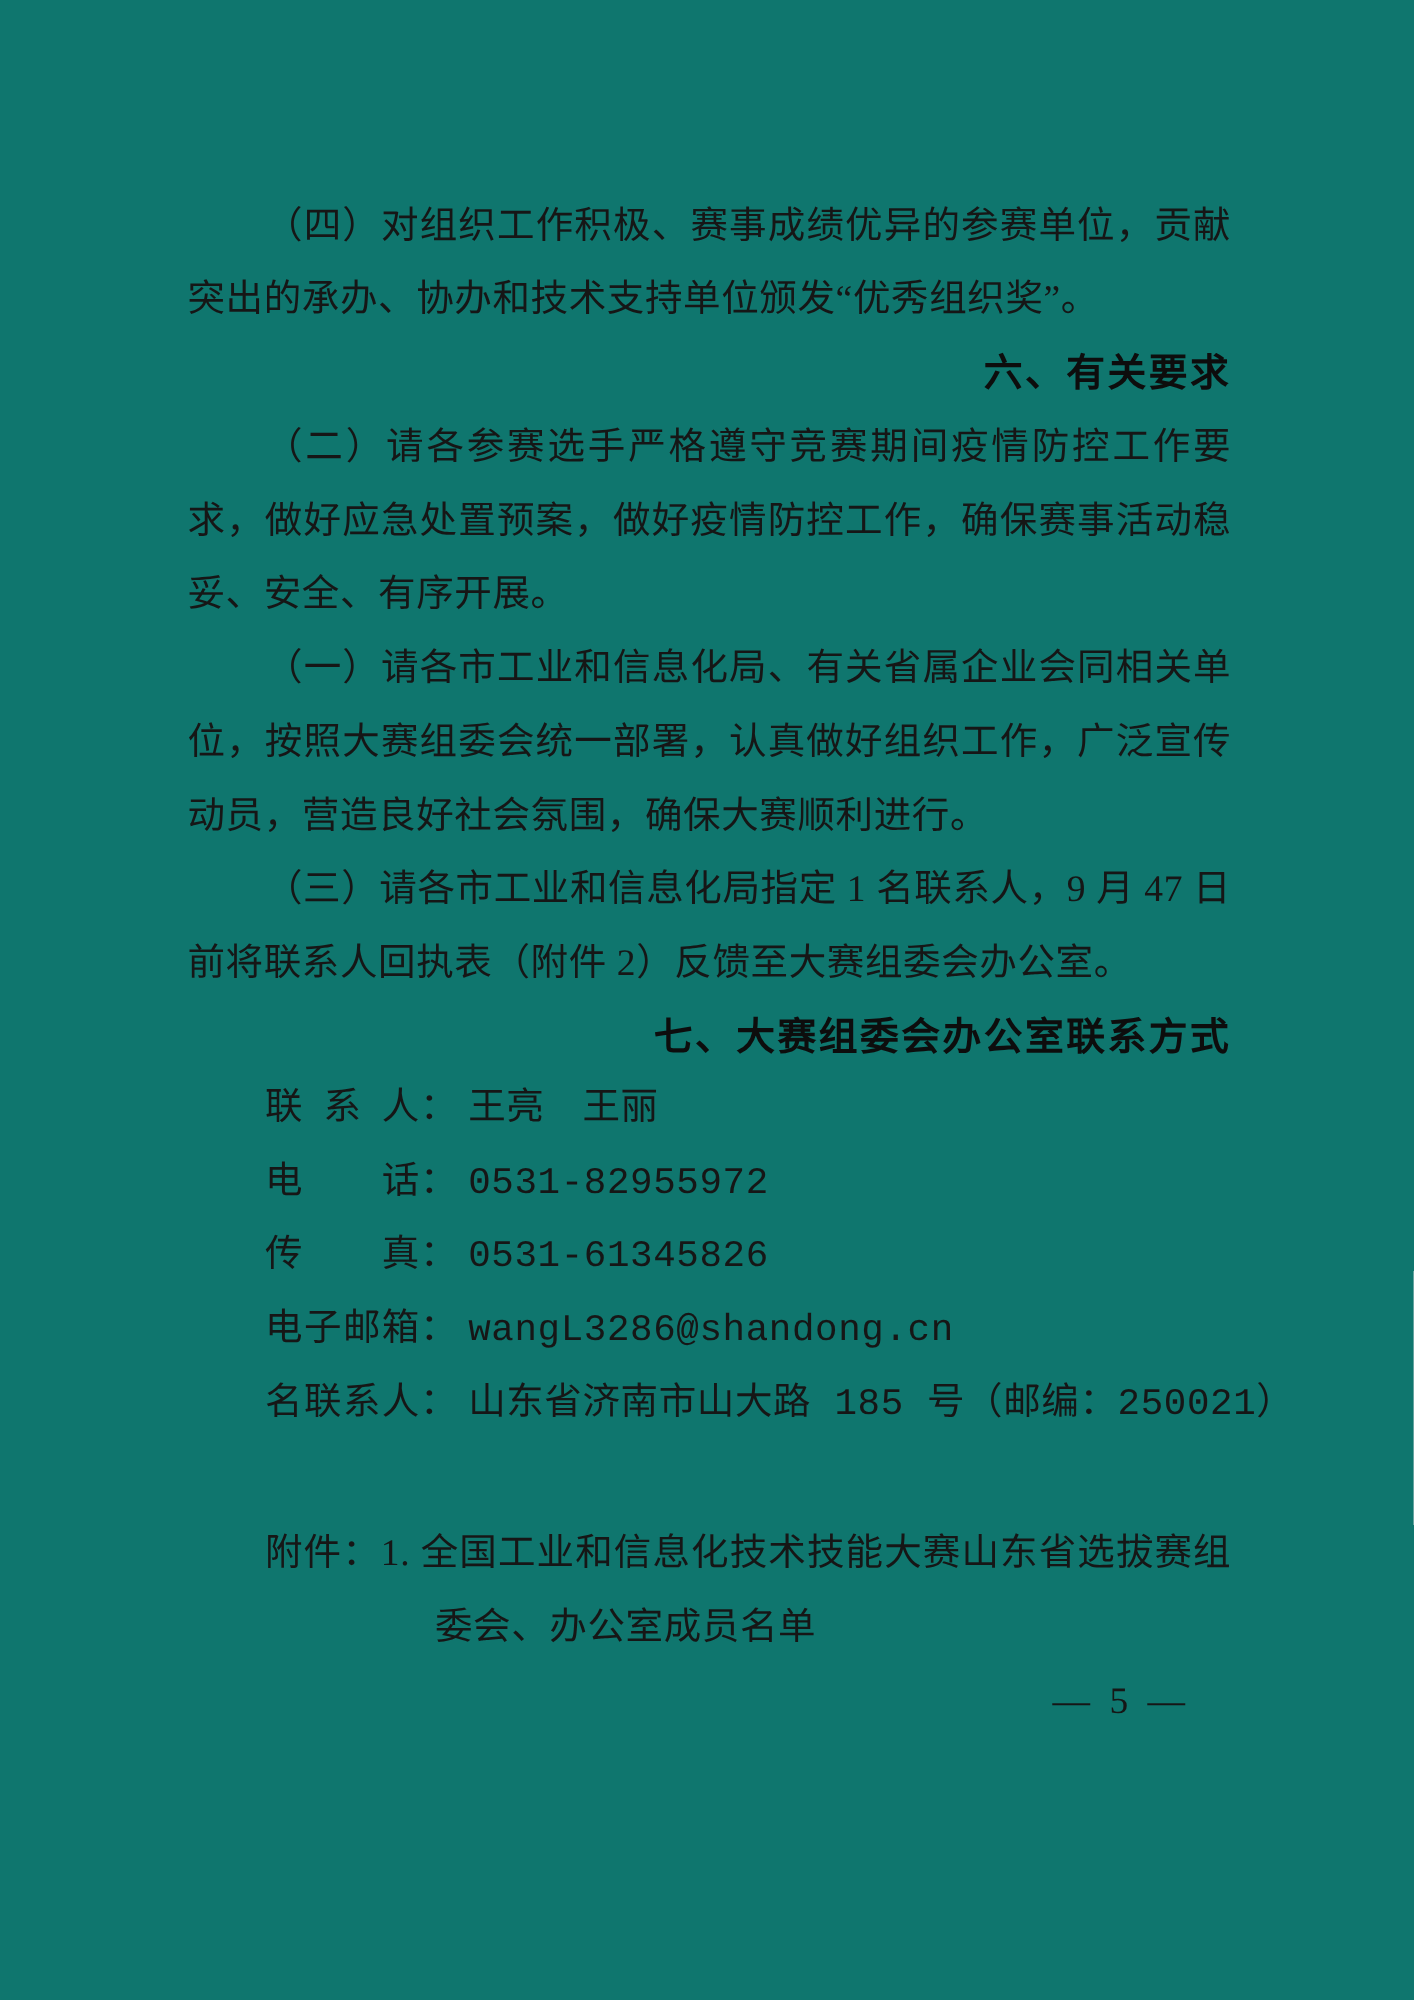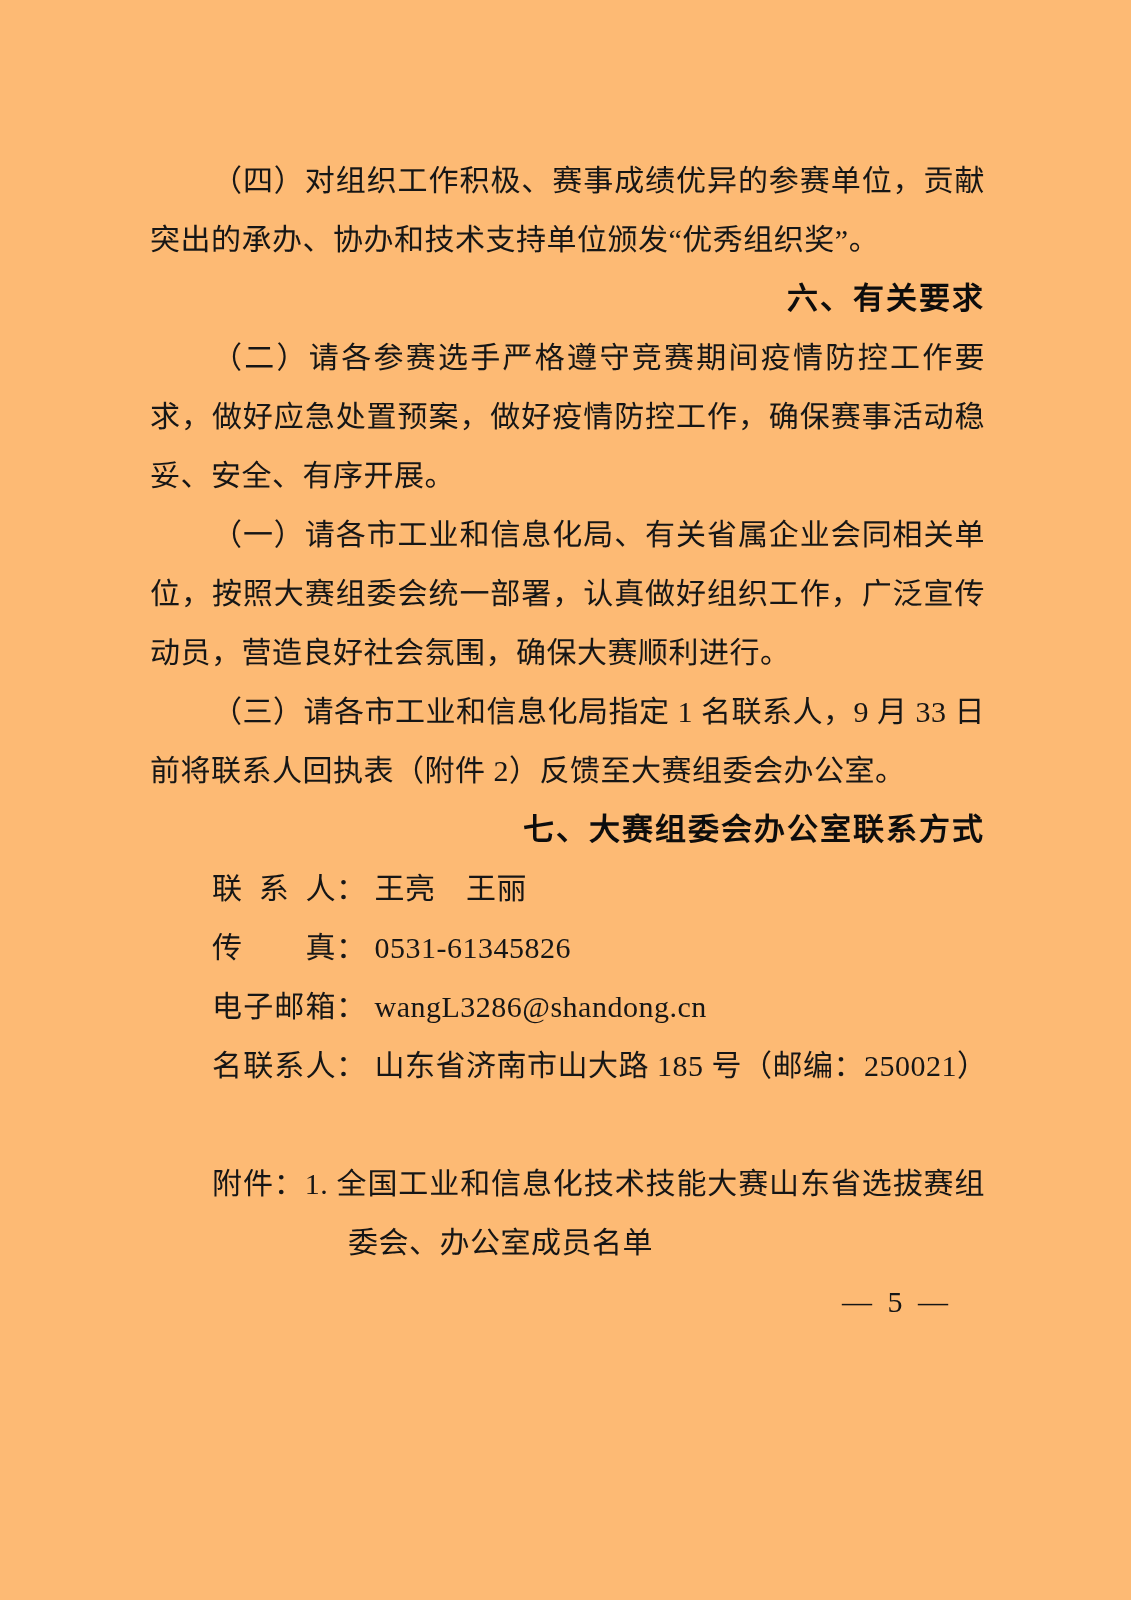--- a/index.html
+++ b/index.html
@@ -4,21 +4,21 @@
 <style>
   html, body {
     margin: 0;
     padding: 0;
     background: #e8e8e8;
   }
   .page {
     position: relative;
     width: 1131px;
     height: 1600px;
-    background: #fdba74;
+    background: #0f766e;
     overflow: hidden;
     margin: 0 auto;
   }
   .doc {
     box-sizing: border-box;
     width: 100%;
     height: 100%;
     padding: 151px 146px 0 150px;
     font-family: "Liberation Serif", serif;
     font-size: 30px;
@@ -37,20 +37,21 @@
     font-size: 31px;
     font-weight: 700;
     font-family: "Liberation Sans", sans-serif;
     color: #0d0d0d;
     letter-spacing: 2px;
     text-align: right;
   }
   .contact-row {
     padding-left: 62px;
     white-space: nowrap;
+    font-family: Liberation Mono, monospace;
   }
   .clabel {
     display: inline-block;
     width: 124px;
     text-align: justify;
     text-align-last: justify;
     vertical-align: baseline;
   }
   .ccolon {
     display: inline-block;
@@ -81,28 +82,31 @@
   <div class="doc">
 
     <p class="para">（四）对组织工作积极、赛事成绩优异的参赛单位，贡献突出的承办、协办和技术支持单位颁发“优秀组织奖”。</p>
 
     <h2 class="heading">六、有关要求</h2>
 
     <p class="para">（二）请各参赛选手严格遵守竞赛期间疫情防控工作要求，做好应急处置预案，做好疫情防控工作，确保赛事活动稳妥、安全、有序开展。</p>
 
     <p class="para">（一）请各市工业和信息化局、有关省属企业会同相关单位，按照大赛组委会统一部署，认真做好组织工作，广泛宣传动员，营造良好社会氛围，确保大赛顺利进行。</p>
 
-    <p class="para">（三）请各市工业和信息化局指定 1 名联系人，9 月 33 日前将联系人回执表（附件 2）反馈至大赛组委会办公室。</p>
+    <p class="para">（三）请各市工业和信息化局指定 1 名联系人，9 月 47 日前将联系人回执表（附件 2）反馈至大赛组委会办公室。</p>
 
     <h2 class="heading">七、大赛组委会办公室联系方式</h2>
 
     <div class="contact-row">
       <span class="clabel">联系人</span><span class="ccolon">：</span><span class="cvalue">王亮　王丽</span>
     </div>
 
+    <div class="contact-row">
+      <span class="clabel">电话</span><span class="ccolon">：</span><span class="cvalue">0531-82955972</span>
+    </div>
 
     <div class="contact-row">
       <span class="clabel">传真</span><span class="ccolon">：</span><span class="cvalue">0531-61345826</span>
     </div>
 
     <div class="contact-row">
       <span class="clabel">电子邮箱</span><span class="ccolon">：</span><span class="cvalue">wangL3286@shandong.cn</span>
     </div>
 
 

